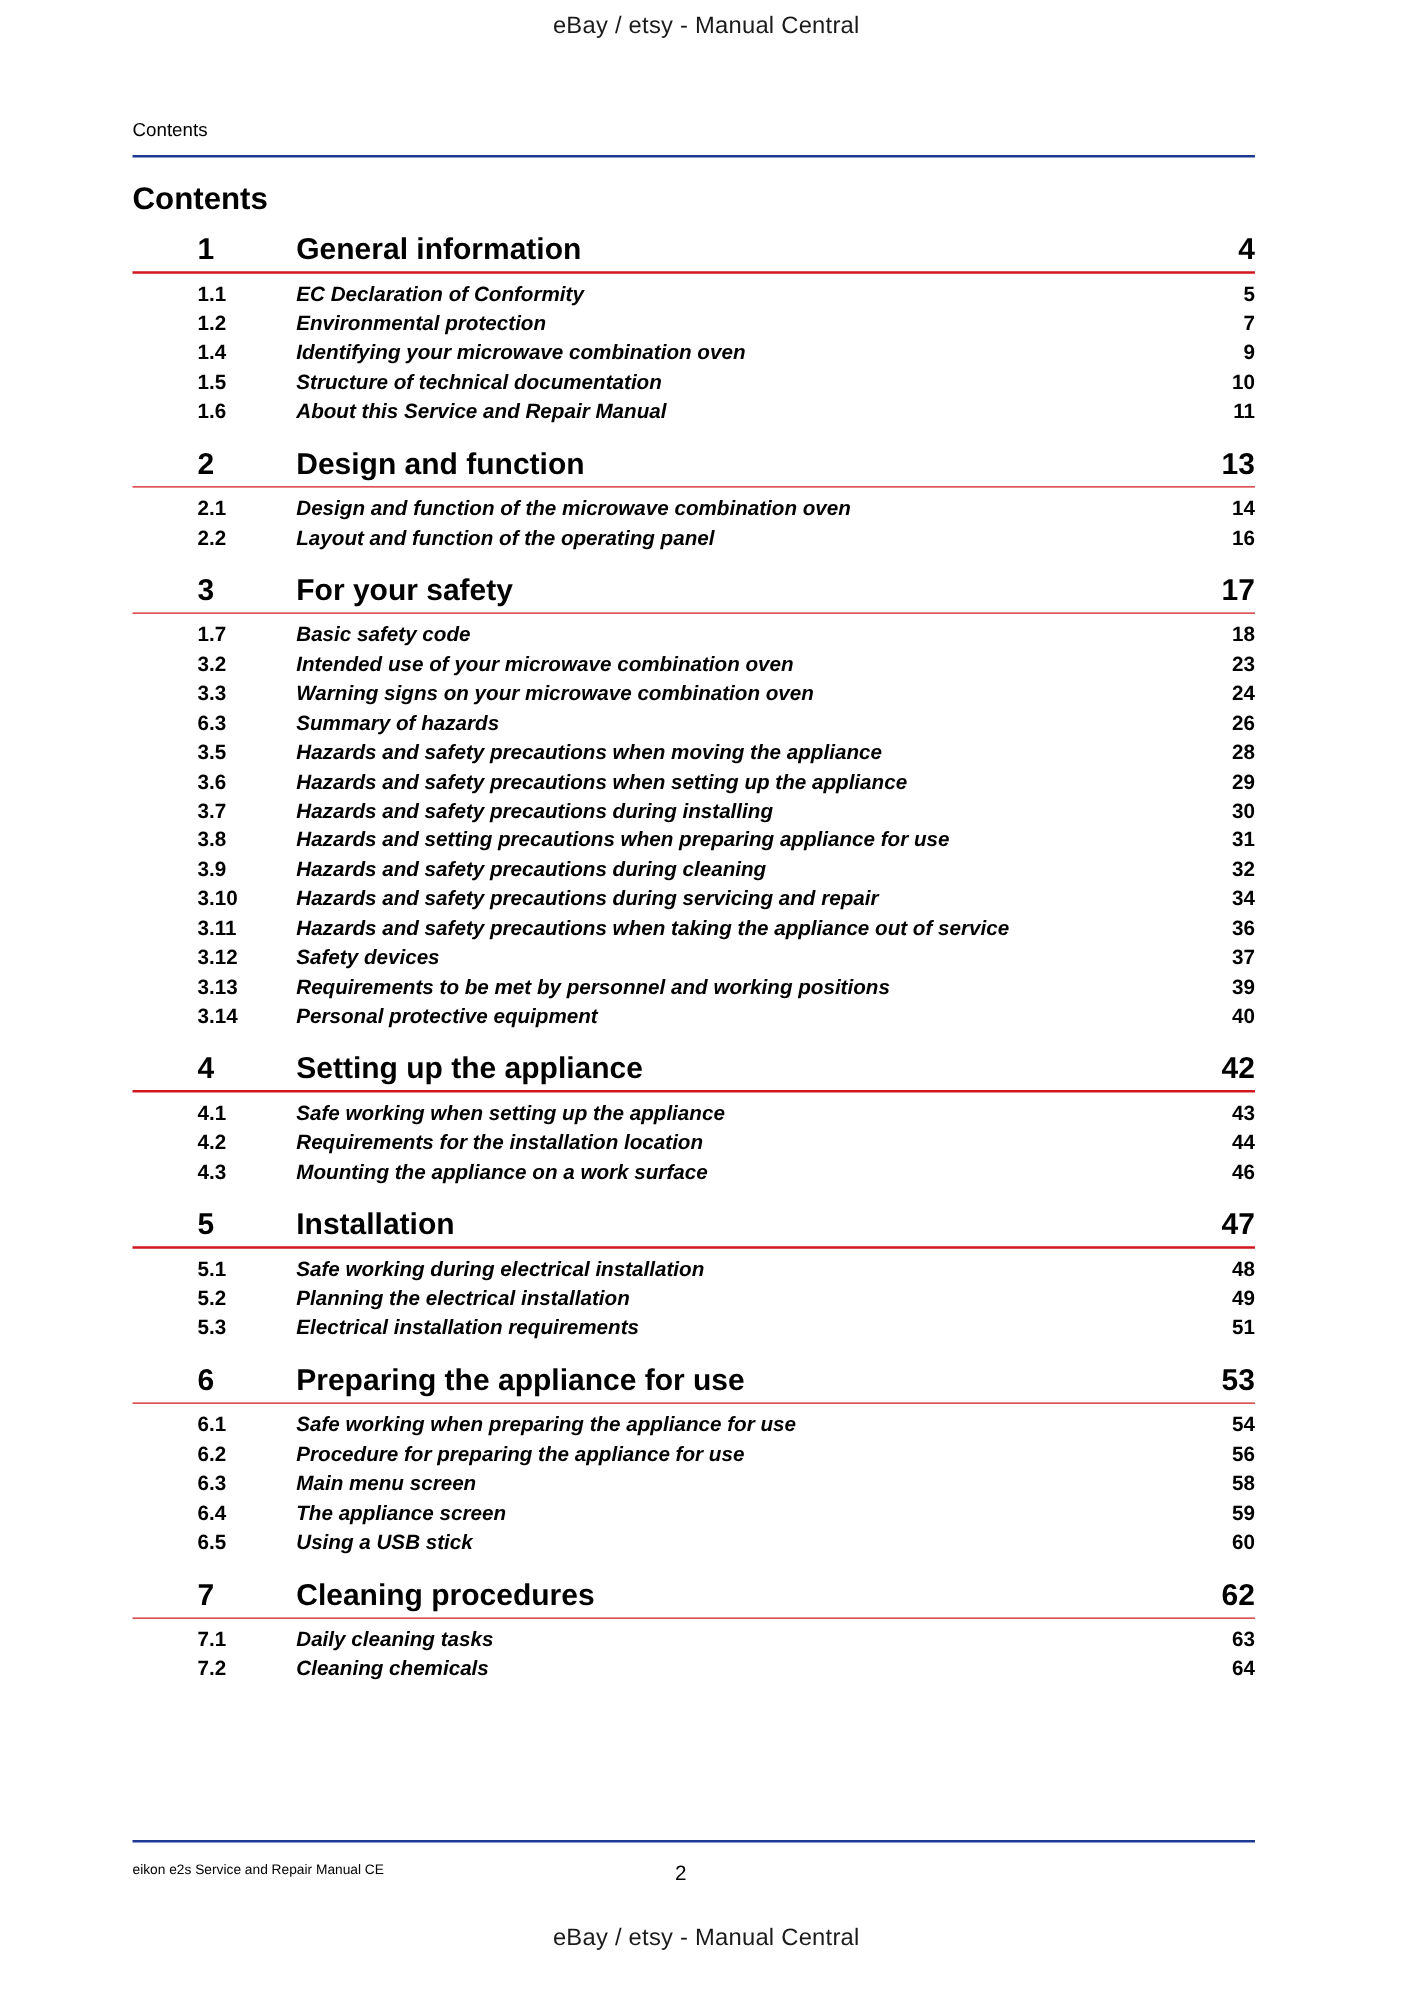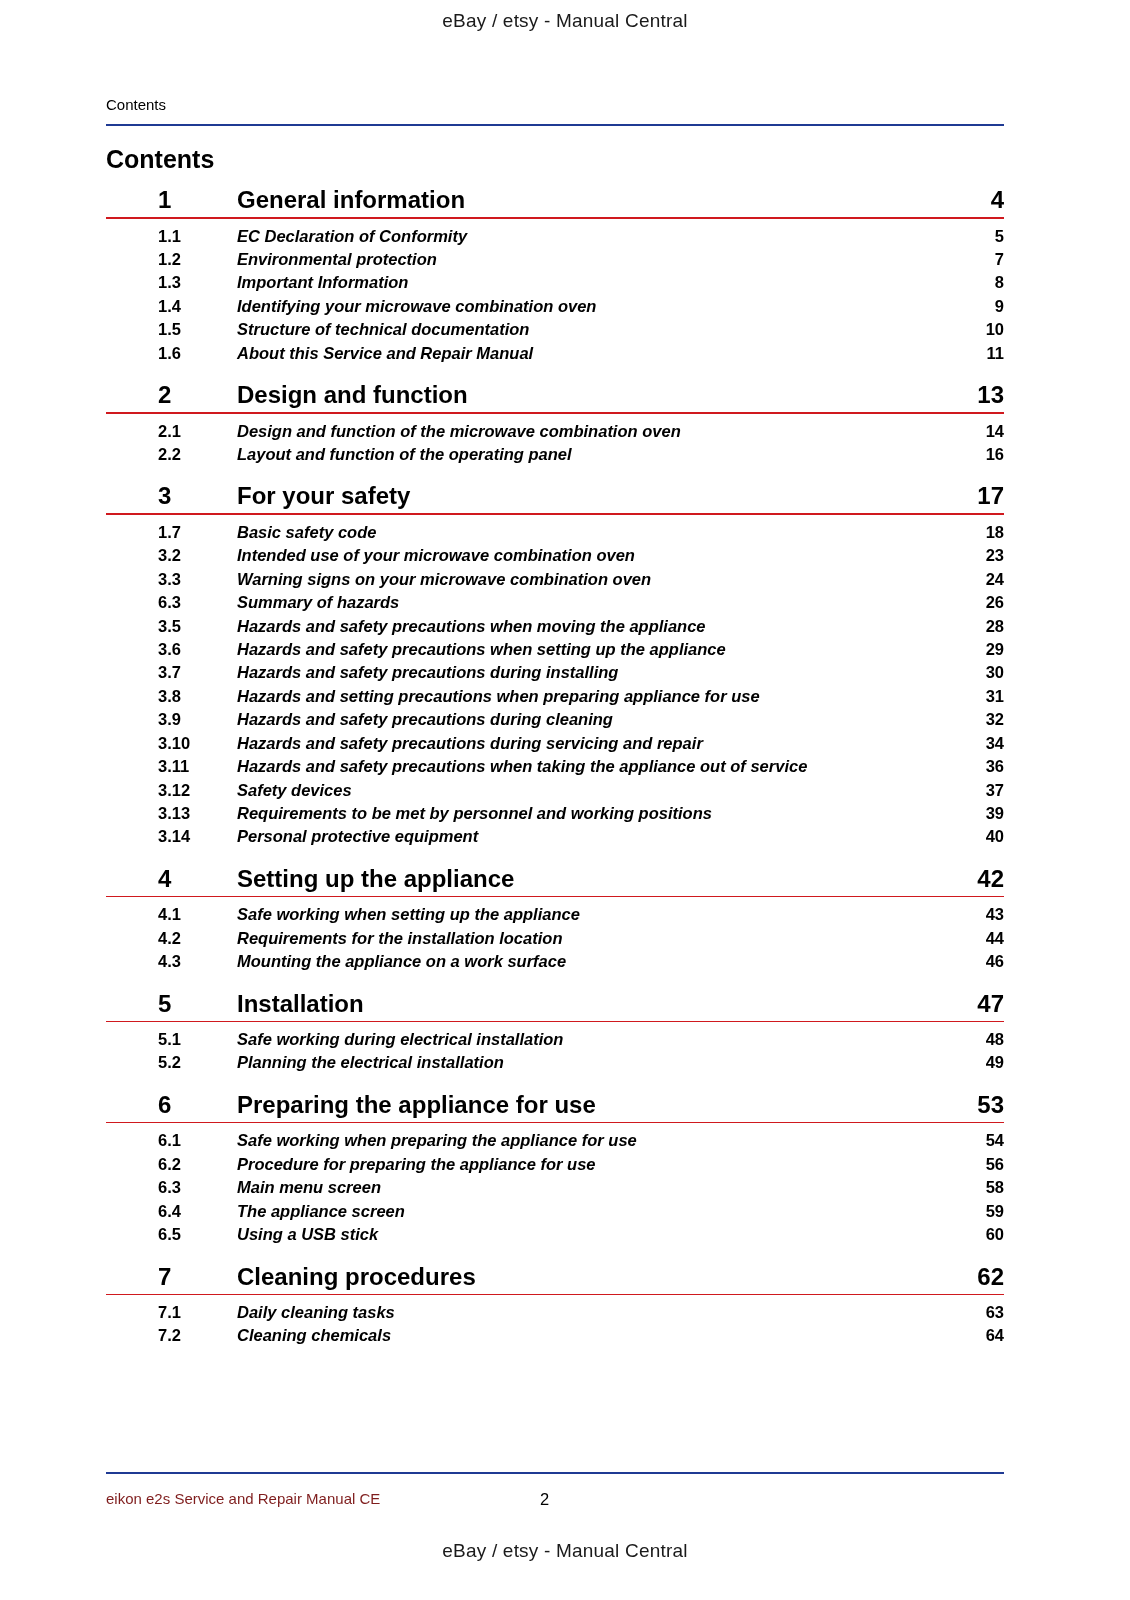--- a/index.html
+++ b/index.html
@@ -61,22 +61,22 @@
     top: 1472px;
     left: 106px;
     width: 898px;
     height: 2px;
     background: #1f3a93;
   }
   .footer-left {
     position: absolute;
     top: 1490px;
     left: 106px;
-    font-size: 15px;
-    color: #7f1d1d;
+    font-size: 11px;
+    color: #000000;
   }
   .footer-page {
     position: absolute;
     top: 1490px;
     left: 540px;
     font-size: 16.5px;
     color: #000;
   }
   .toc-title {
     position: absolute;
@@ -174,25 +174,20 @@
           <span class="section-num">1.1</span>
           <span class="section-title">EC Declaration of Conformity</span>
           <span class="section-page">5</span>
         </div>
         <div class="section-row">
           <span class="section-num">1.2</span>
           <span class="section-title">Environmental protection</span>
           <span class="section-page">7</span>
         </div>
         <div class="section-row">
-          <span class="section-num">1.3</span>
-          <span class="section-title">Important Information</span>
-          <span class="section-page">8</span>
-        </div>
-        <div class="section-row">
           <span class="section-num">1.4</span>
           <span class="section-title">Identifying your microwave combination oven</span>
           <span class="section-page">9</span>
         </div>
         <div class="section-row">
           <span class="section-num">1.5</span>
           <span class="section-title">Structure of technical documentation</span>
           <span class="section-page">10</span>
         </div>
         <div class="section-row">
@@ -334,20 +329,25 @@
         <div class="section-row">
           <span class="section-num">5.1</span>
           <span class="section-title">Safe working during electrical installation</span>
           <span class="section-page">48</span>
         </div>
         <div class="section-row">
           <span class="section-num">5.2</span>
           <span class="section-title">Planning the electrical installation</span>
           <span class="section-page">49</span>
         </div>
+        <div class="section-row">
+          <span class="section-num">5.3</span>
+          <span class="section-title">Electrical installation requirements</span>
+          <span class="section-page">51</span>
+        </div>
         <div class="chapter-gap"></div>
       </div>
       <div class="chapter">
         <div class="chapter-row">
           <span class="chapter-num">6</span>
           <span class="chapter-title">Preparing the appliance for use</span>
           <span class="chapter-page">53</span>
         </div>
         <div class="chapter-rule"></div>
         <div class="section-row">

